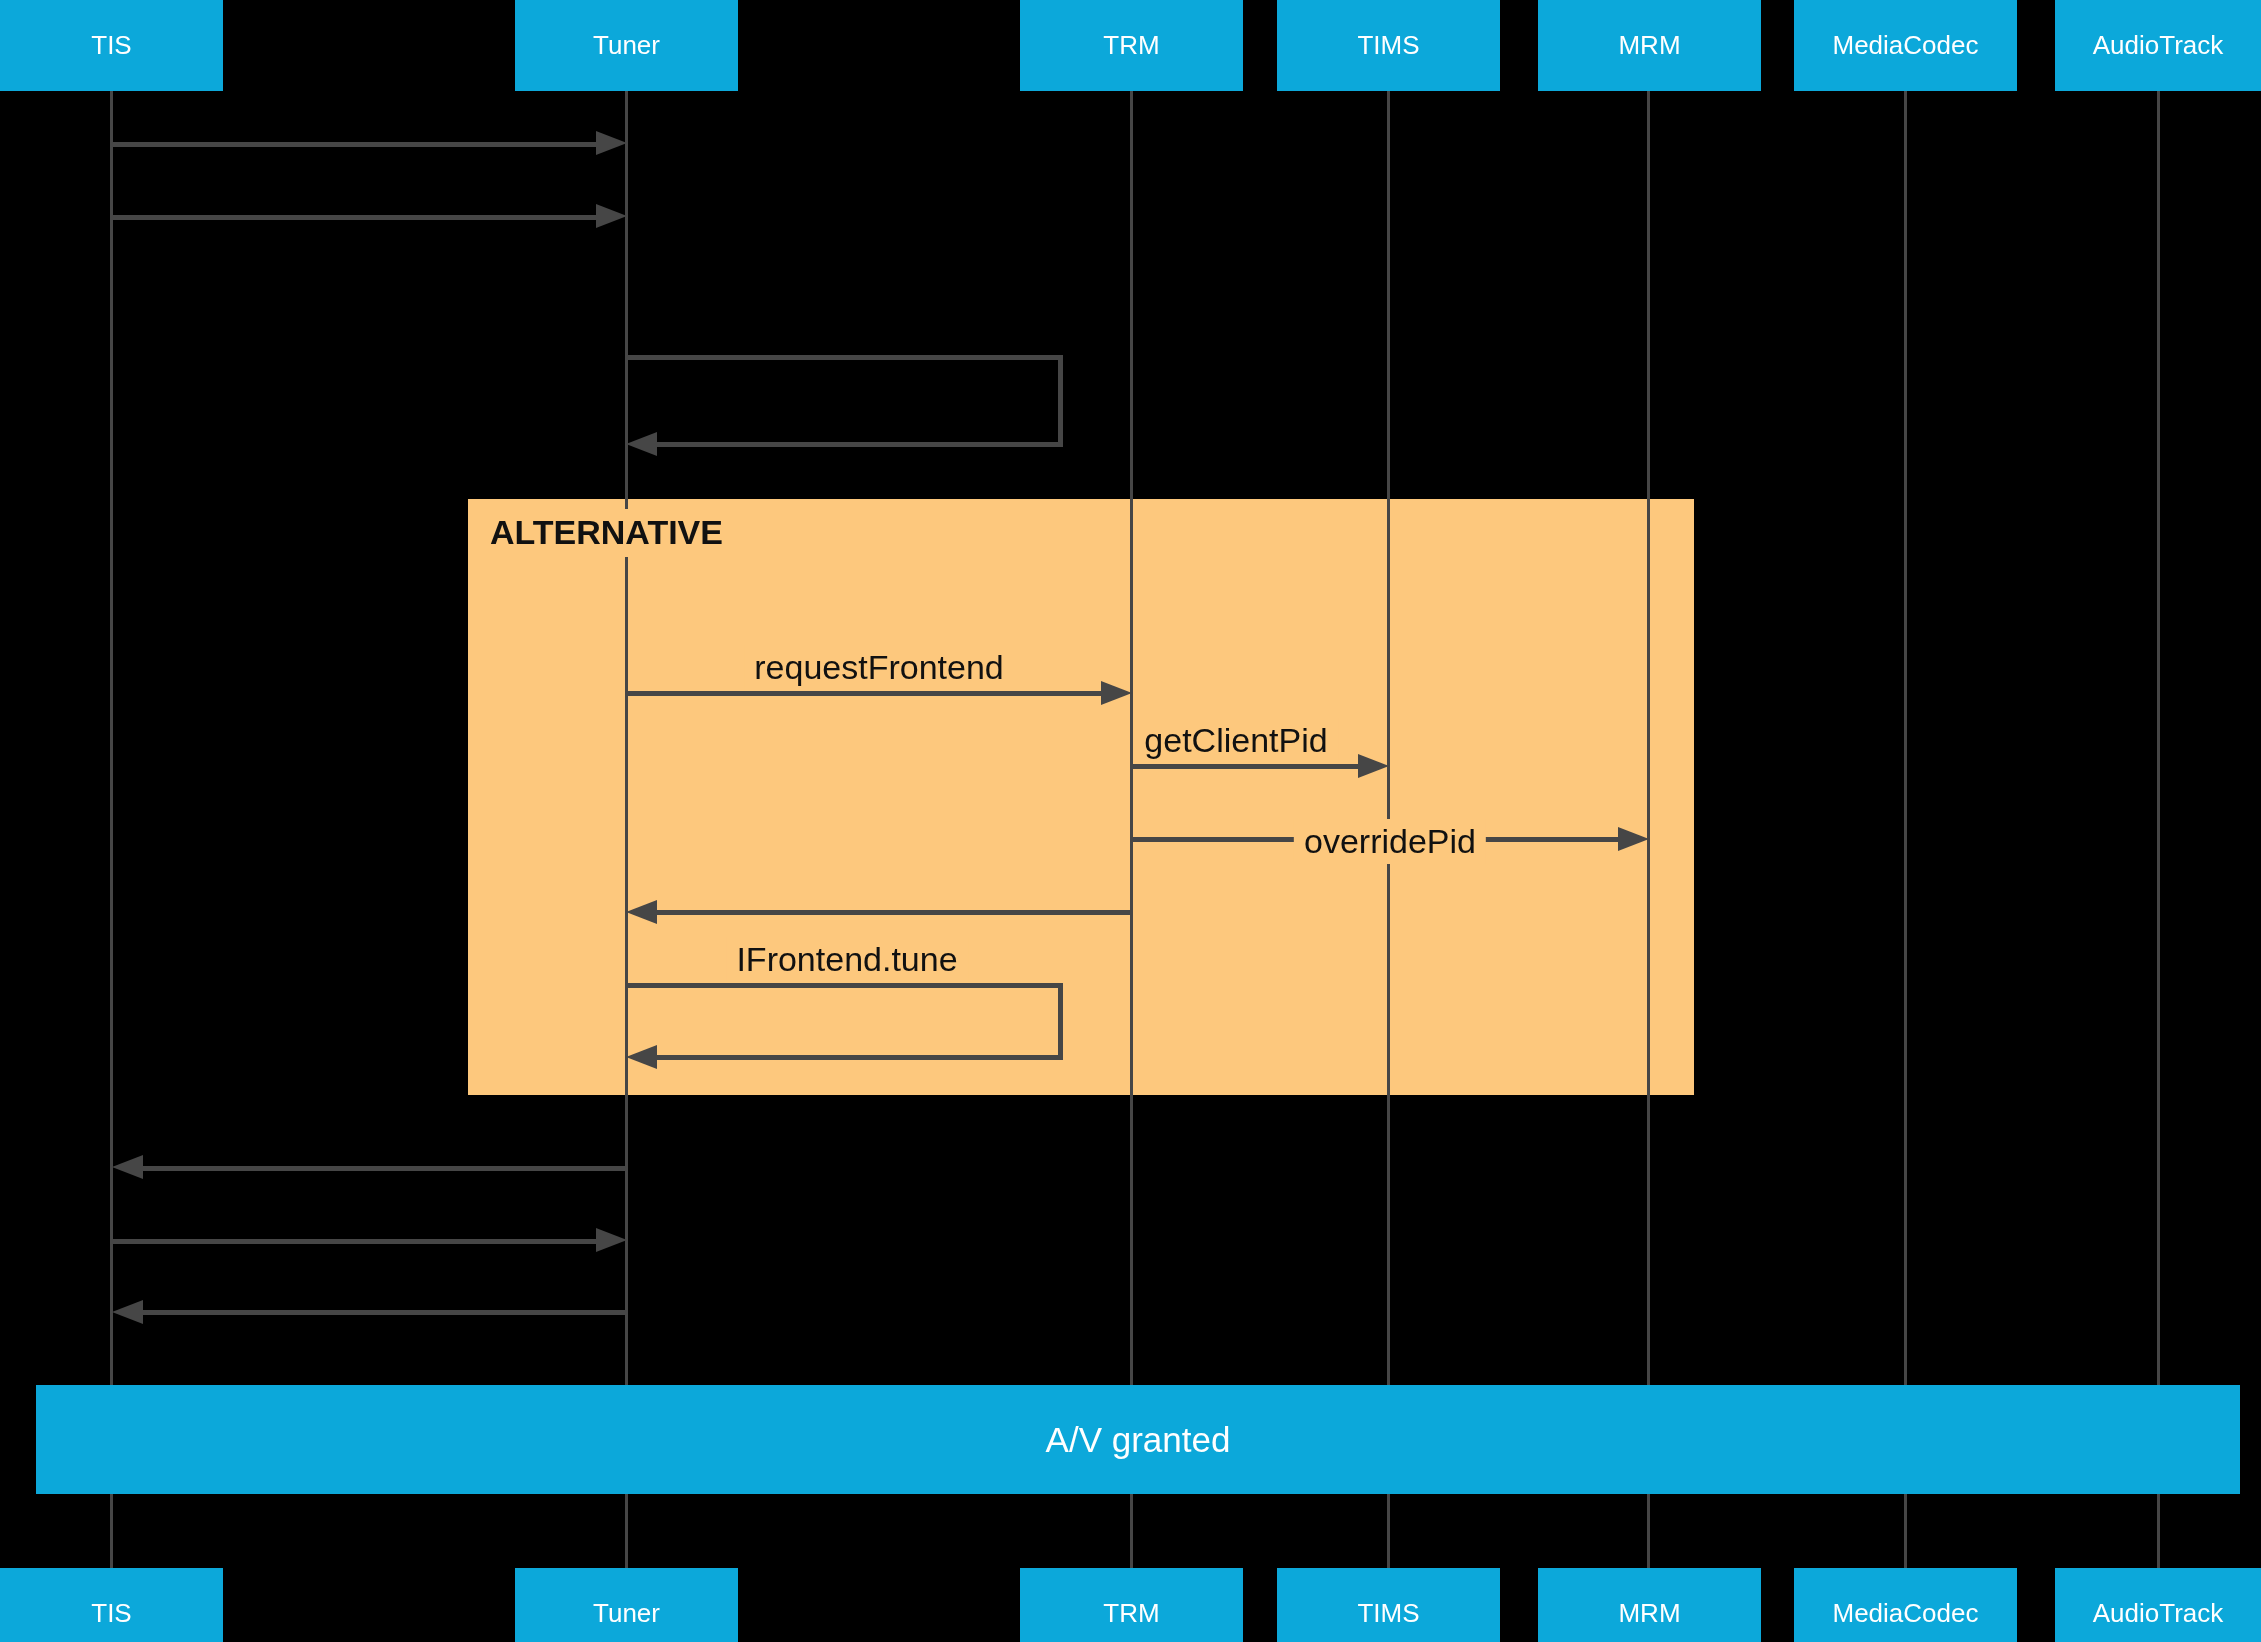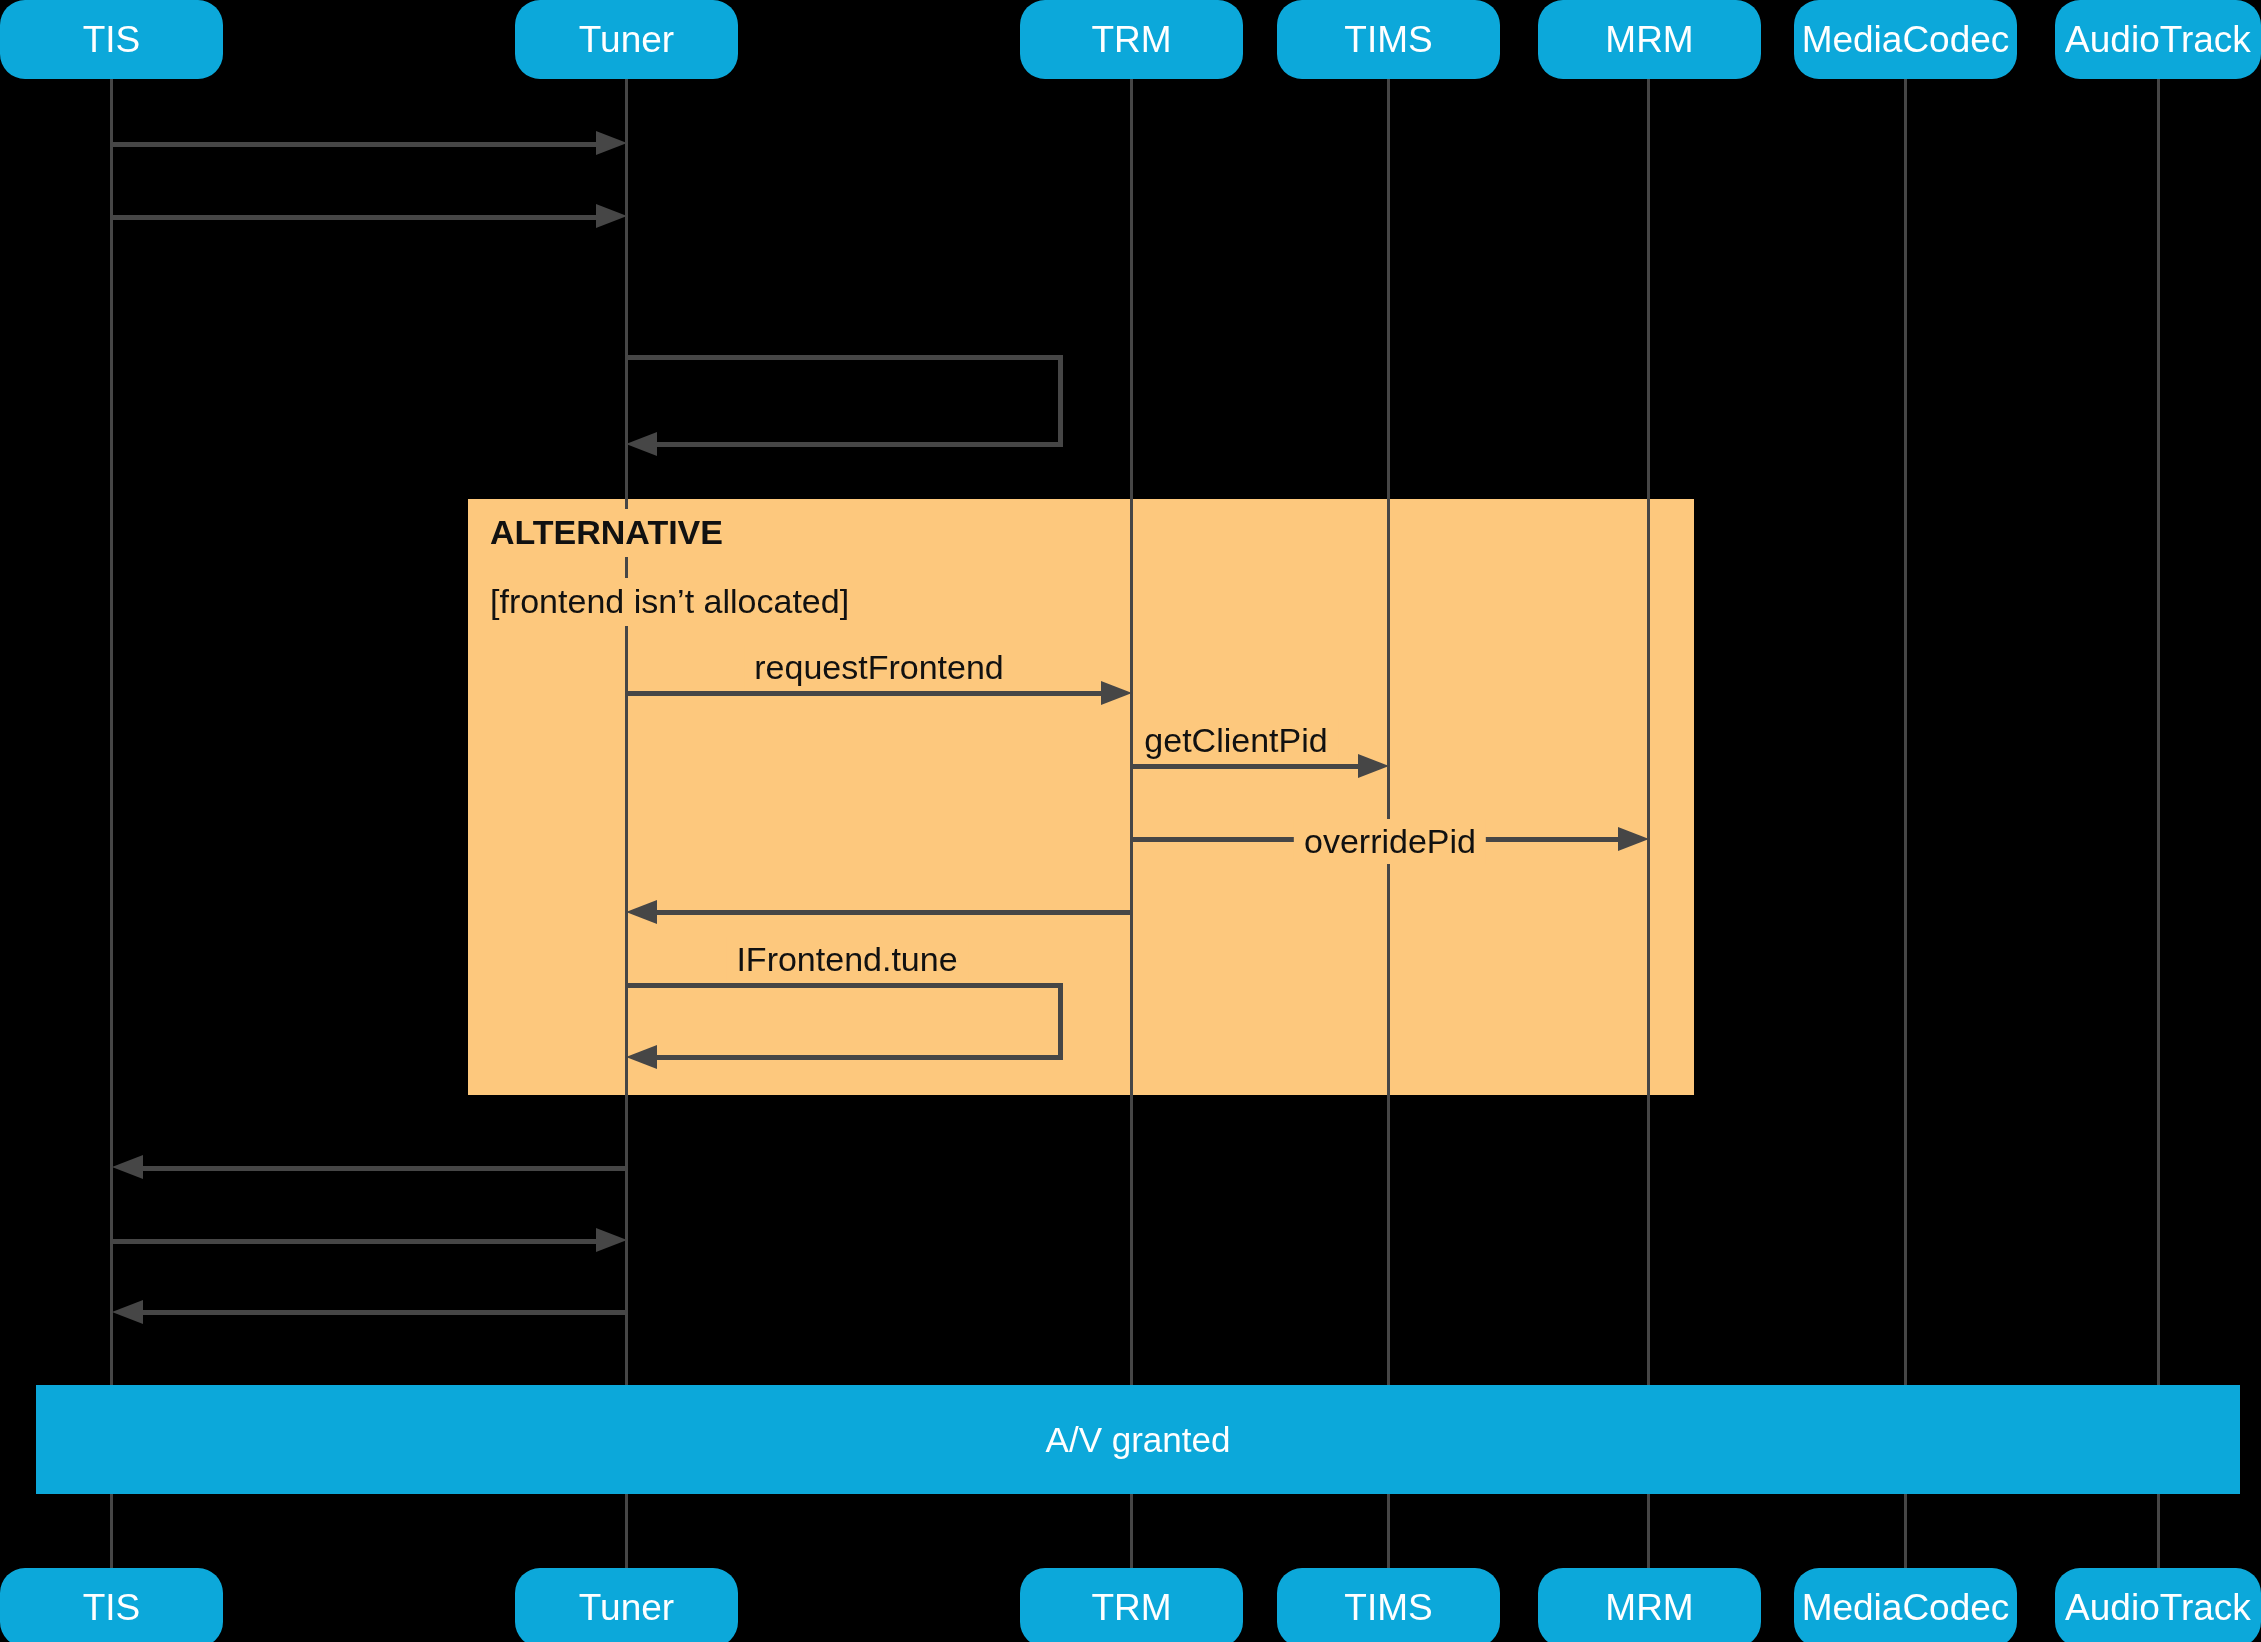--- a/index.html
+++ b/index.html
@@ -16,29 +16,28 @@
   .stage {
     position: relative;
     width: 2261px;
     height: 1642px;
     background: var(--background);
     overflow: hidden;
   }
   
   .participant {
     position: absolute;
-    height: 79px;
+    height: 91px;
     background: var(--participant-fill);
     color: var(--participant-text);
     display: flex;
     align-items: center;
     justify-content: center;
-    font-size: 37px;
+    font-size: 26px;
     z-index: 5;
-    border-radius: 25px;
   }
   
   .lifeline {
     position: absolute;
     width: 2.9px;
     top: 72px;
     height: 1498px;
     background: var(--line);
     z-index: 1;
   }
@@ -134,21 +133,20 @@
   <div class="lifeline" style="left:110px"></div>
   <div class="lifeline" style="left:625px"></div>
   <div class="lifeline" style="left:1130px"></div>
   <div class="lifeline" style="left:1387px"></div>
   <div class="lifeline" style="left:1647px"></div>
   <div class="lifeline" style="left:1904px"></div>
   <div class="lifeline" style="left:2157px"></div>
 
   <div class="alt-box"></div>
   <div class="alt-title">ALTERNATIVE</div>
-  <div class="alt-condition">[frontend isn’t allocated]</div>
 
   <div class="msg-line" style="left:112px;top:142px;width:488px"></div>
   <div class="arrowhead to-right" style="left:596px;top:131px"></div>
 
   <div class="msg-line" style="left:112px;top:215px;width:488px"></div>
   <div class="arrowhead to-right" style="left:596px;top:204px"></div>
 
   <div class="msg-line" style="left:626px;top:355px;width:436px"></div>
   <div class="msg-vline" style="left:1058px;top:355px;height:92px"></div>
   <div class="msg-line" style="left:653px;top:442px;width:410px"></div>

